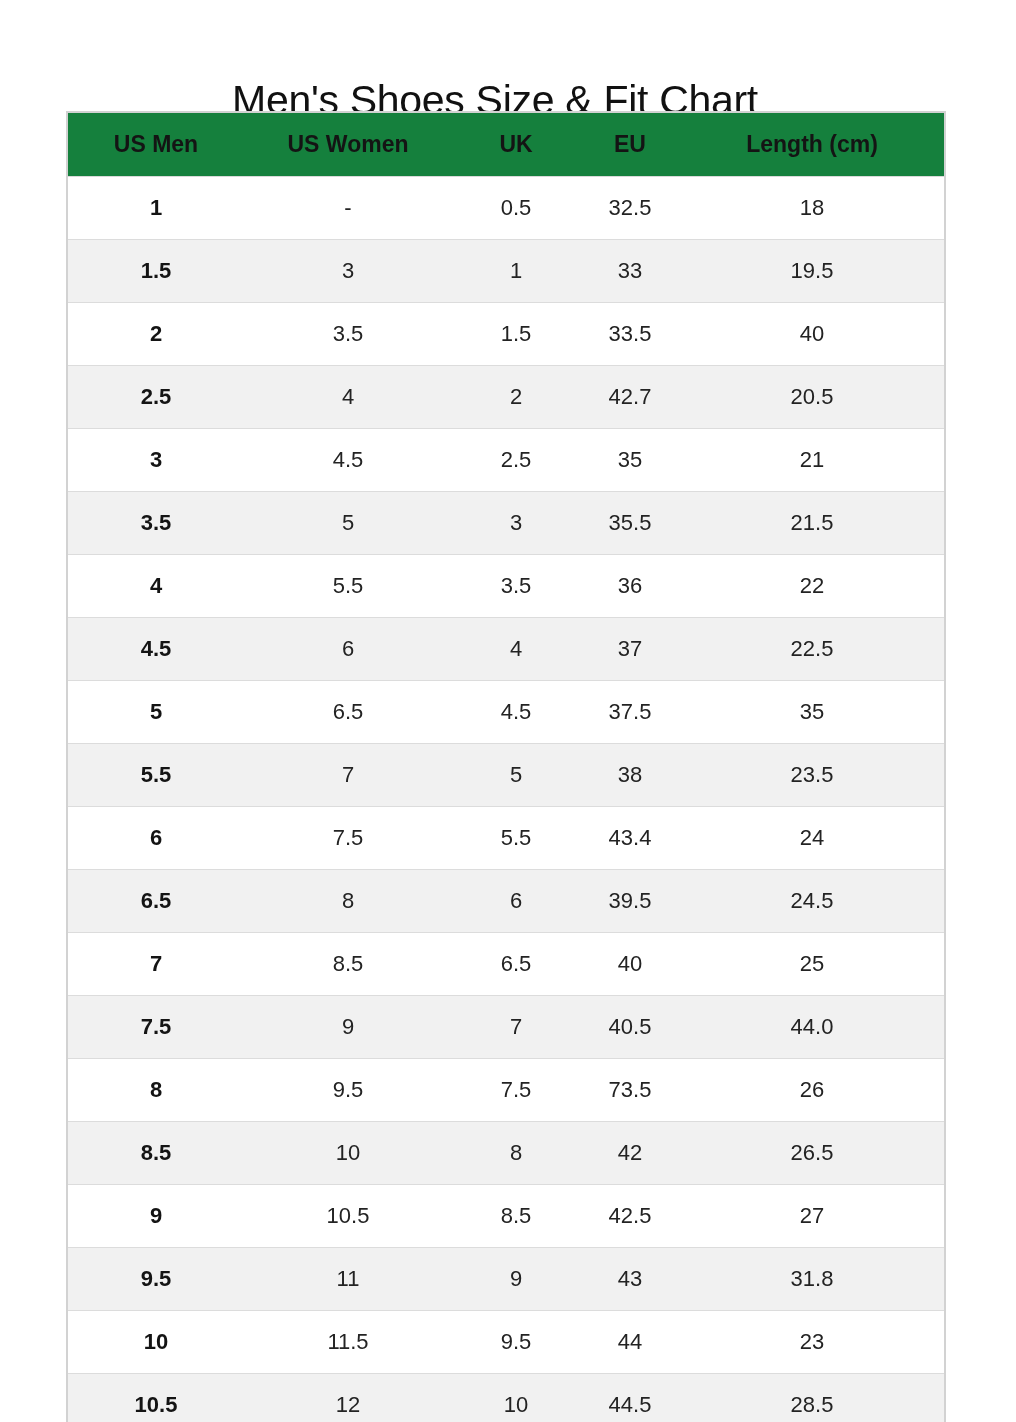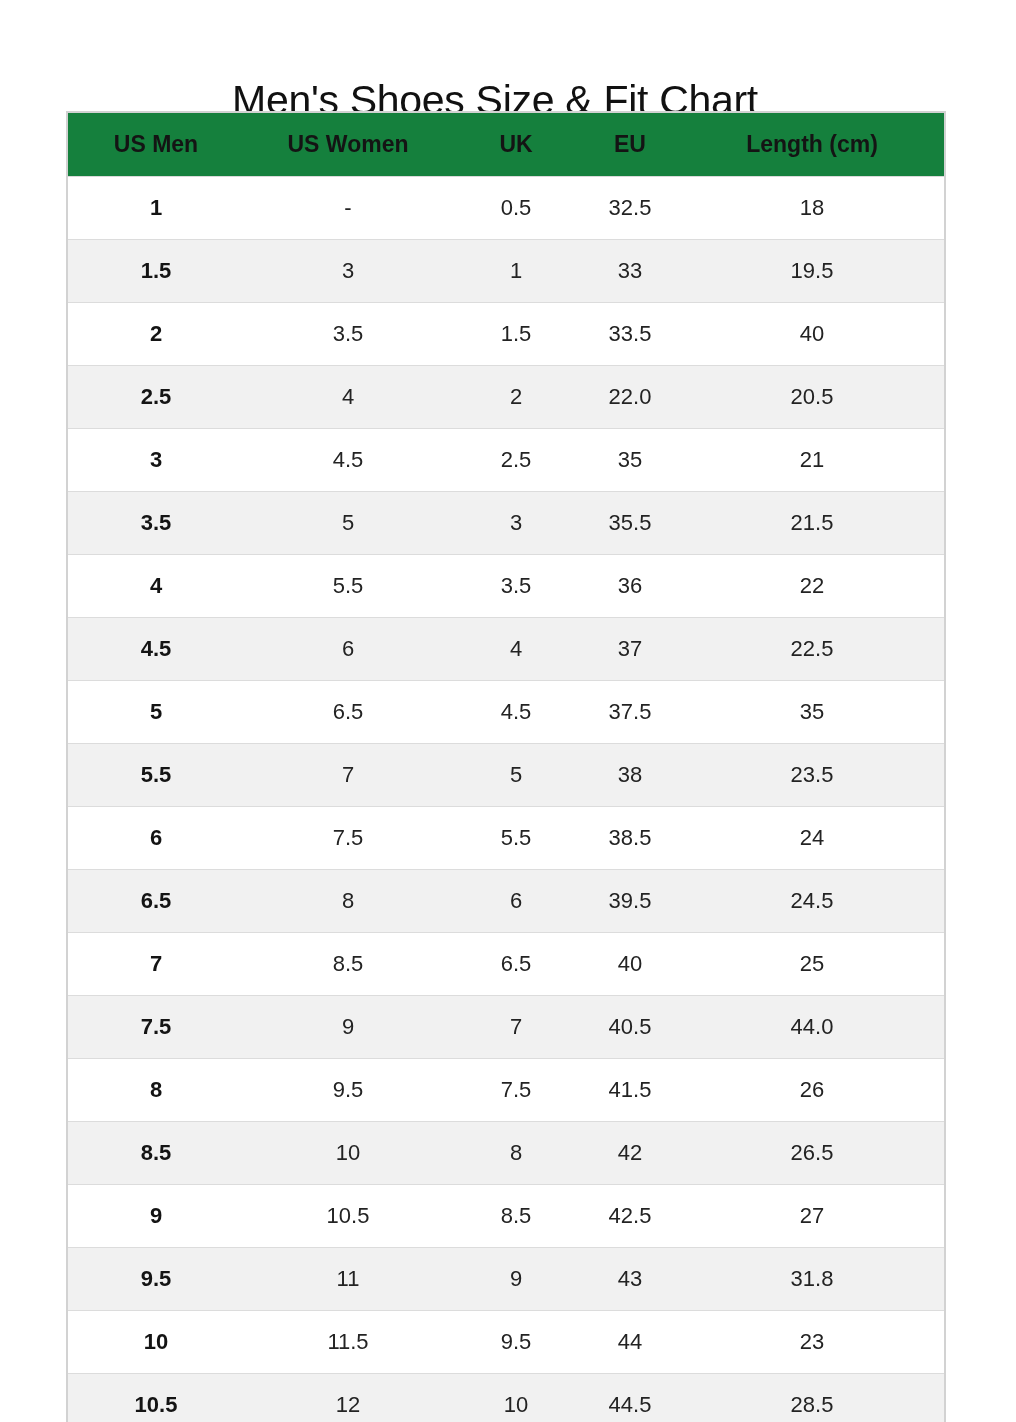--- a/index.html
+++ b/index.html
@@ -138,21 +138,21 @@
             <td class="col-usmen">2</td>
             <td>3.5</td>
             <td>1.5</td>
             <td>33.5</td>
             <td>40</td>
           </tr>
           <tr class="alt">
             <td class="col-usmen">2.5</td>
             <td>4</td>
             <td>2</td>
-            <td>22.0</td>
+            <td>42.7</td>
             <td>20.5</td>
           </tr>
           <tr>
             <td class="col-usmen">3</td>
             <td>4.5</td>
             <td>2.5</td>
             <td>35</td>
             <td>21</td>
           </tr>
           <tr class="alt">
@@ -187,21 +187,21 @@
             <td class="col-usmen">5.5</td>
             <td>7</td>
             <td>5</td>
             <td>38</td>
             <td>23.5</td>
           </tr>
           <tr>
             <td class="col-usmen">6</td>
             <td>7.5</td>
             <td>5.5</td>
-            <td>38.5</td>
+            <td>43.4</td>
             <td>24</td>
           </tr>
           <tr class="alt">
             <td class="col-usmen">6.5</td>
             <td>8</td>
             <td>6</td>
             <td>39.5</td>
             <td>24.5</td>
           </tr>
           <tr>
@@ -215,21 +215,21 @@
             <td class="col-usmen">7.5</td>
             <td>9</td>
             <td>7</td>
             <td>40.5</td>
             <td>44.0</td>
           </tr>
           <tr>
             <td class="col-usmen">8</td>
             <td>9.5</td>
             <td>7.5</td>
-            <td>41.5</td>
+            <td>73.5</td>
             <td>26</td>
           </tr>
           <tr class="alt">
             <td class="col-usmen">8.5</td>
             <td>10</td>
             <td>8</td>
             <td>42</td>
             <td>26.5</td>
           </tr>
           <tr>

